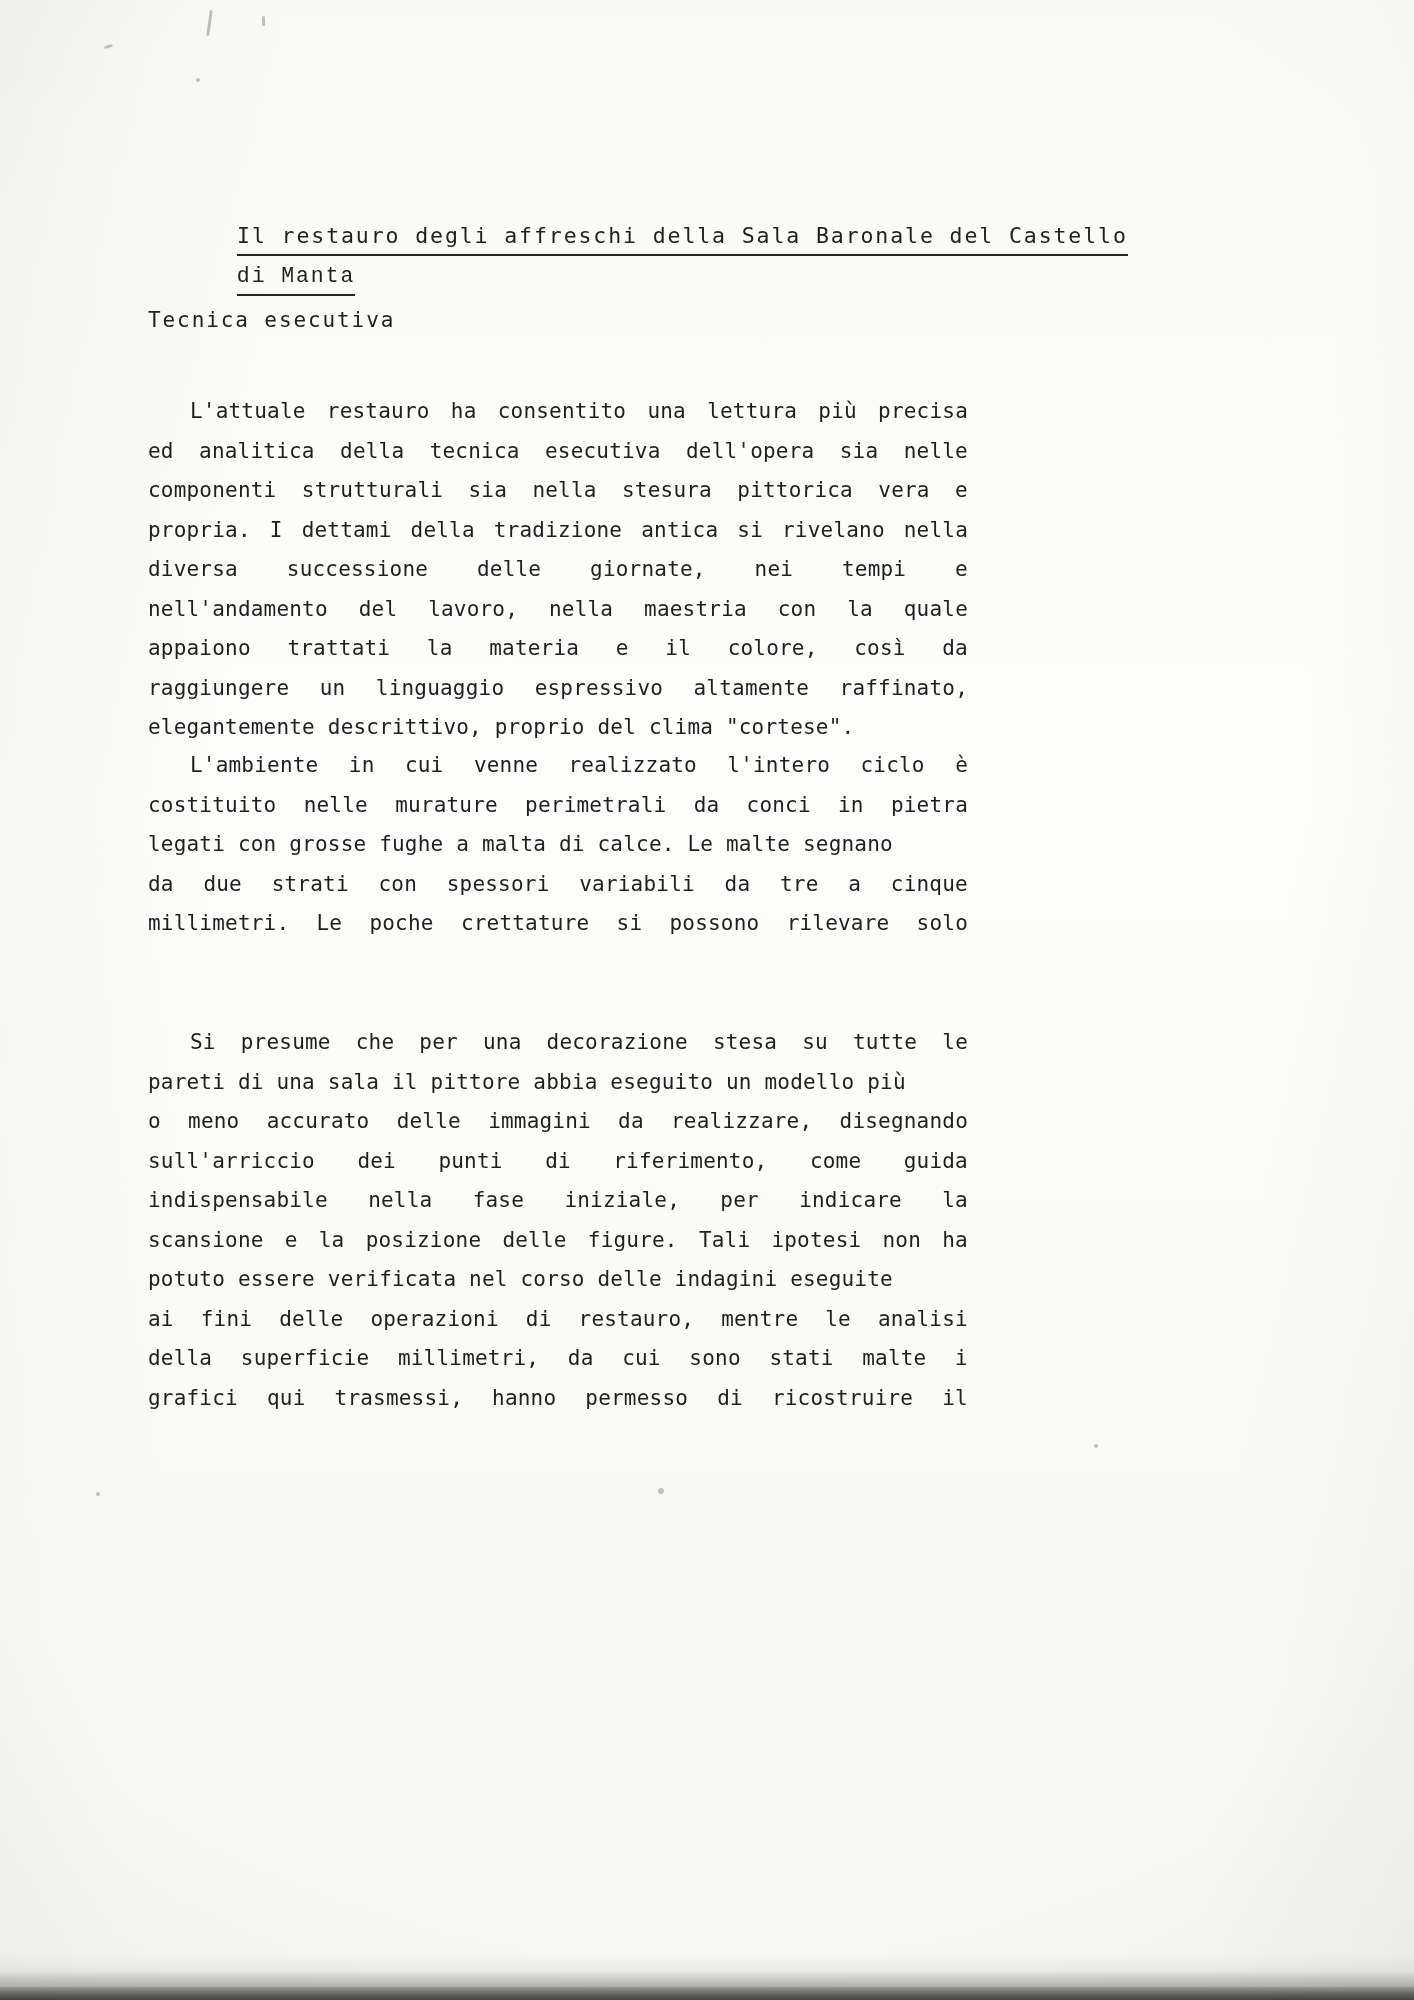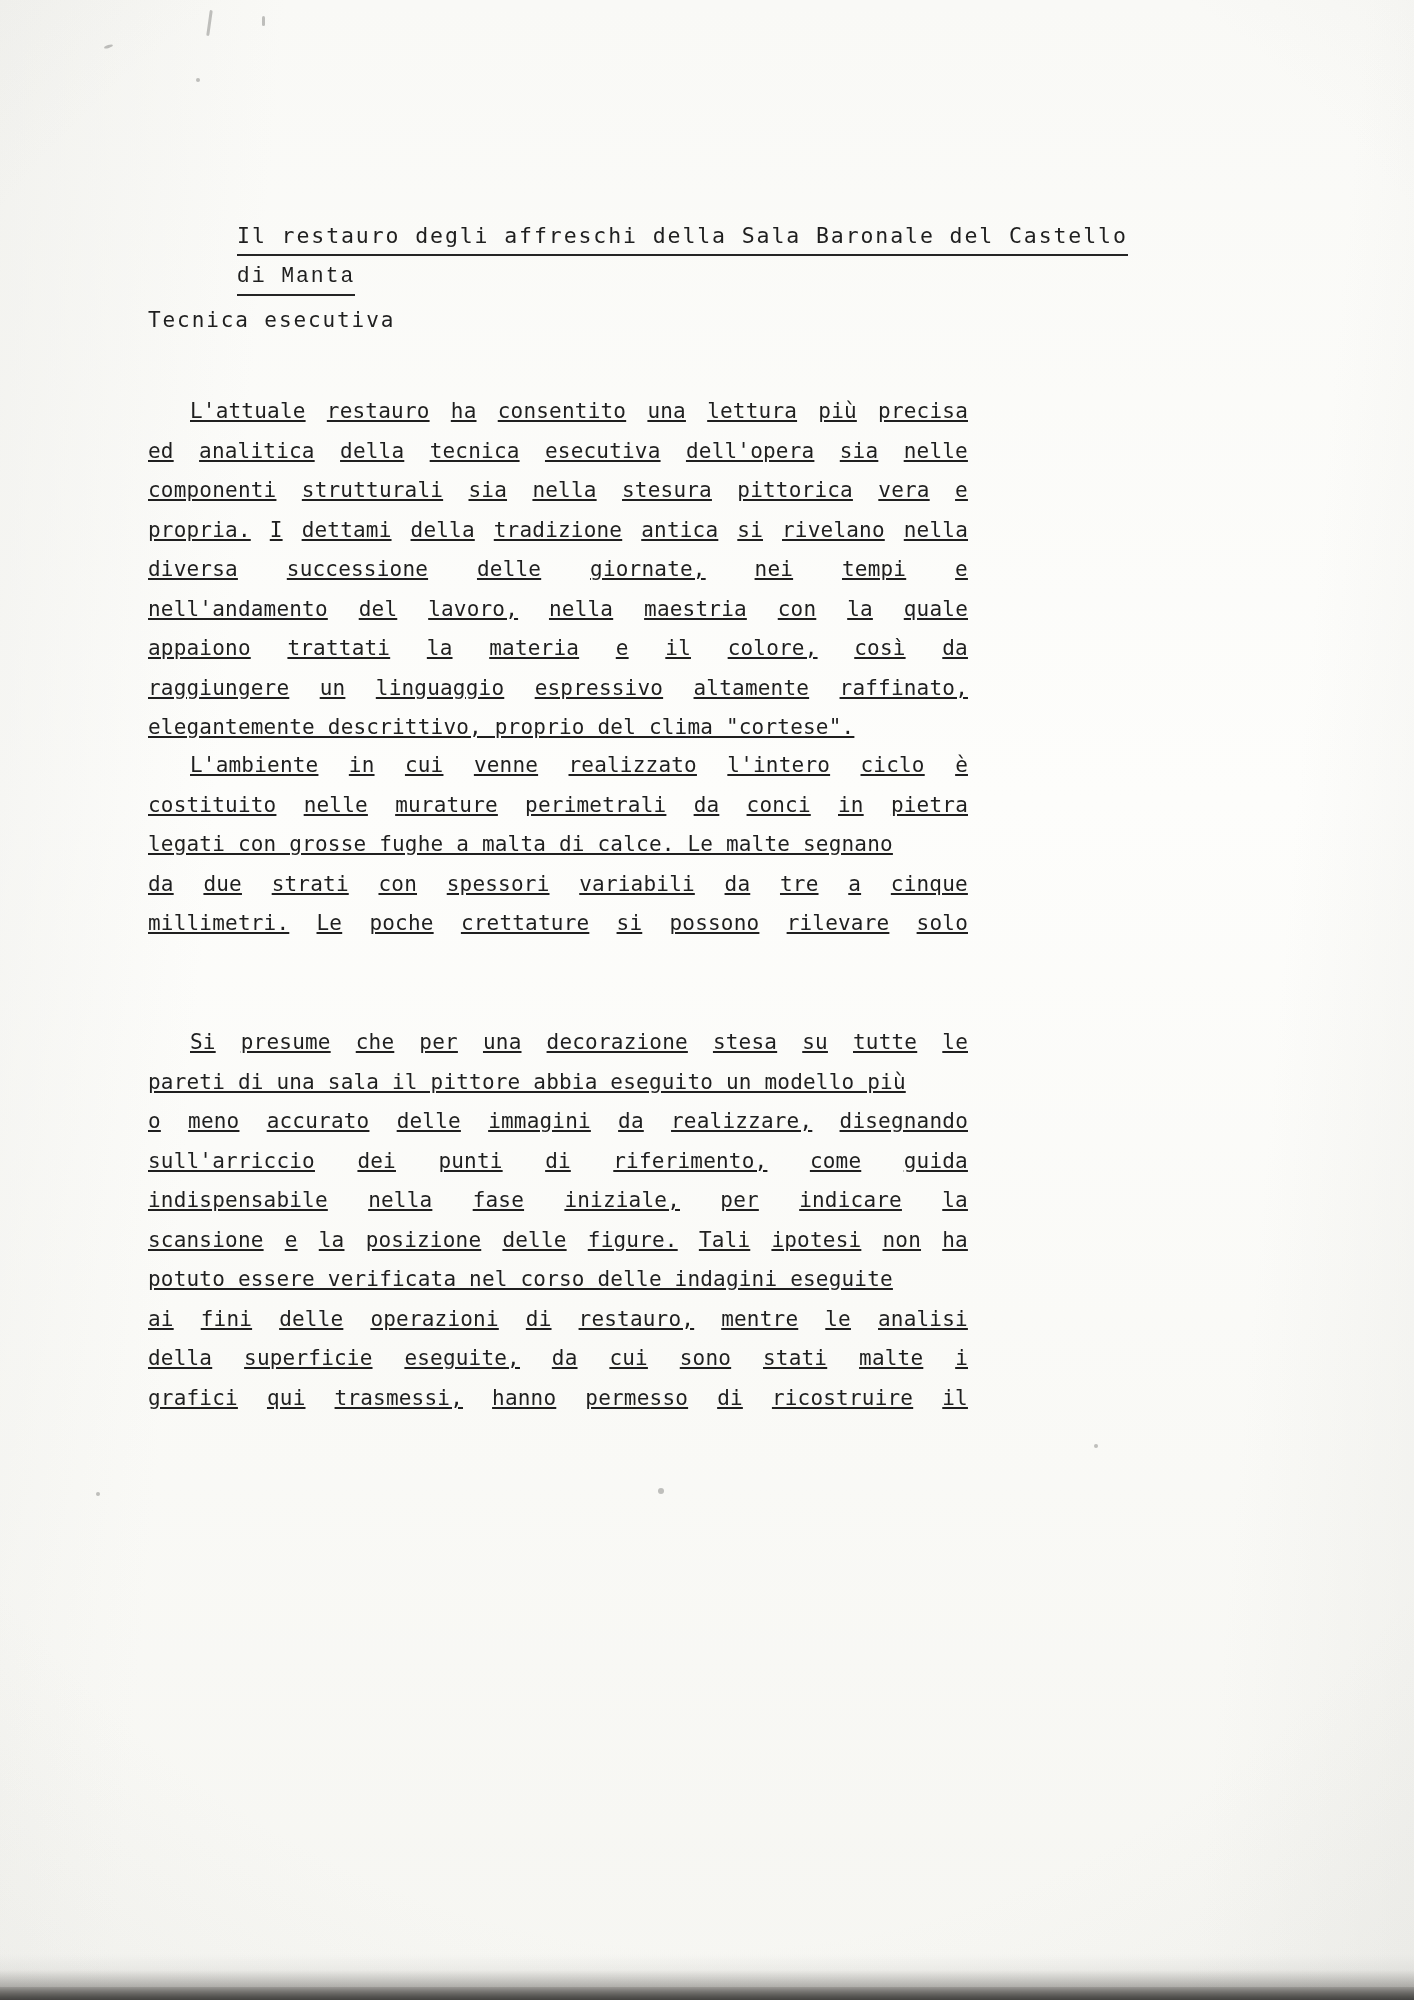--- a/index.html
+++ b/index.html
@@ -84,21 +84,20 @@
     font-size: 21px;
     letter-spacing: 1.9px;
     white-space: pre;
     text-align: center;
   }
 
   .body-block {
     position: absolute;
     left: 0;
     width: 820px;
-    text-decoration: underline;
   }
   .body-line {
     font-size: 21px;
     letter-spacing: 0.2px;
     height: 39.5px;
     line-height: 39.5px;
     white-space: pre;
     display: flex;
     justify-content: space-between;
   }
@@ -162,21 +161,21 @@
         </div>
         <div class="body-block" style="top: 1023px;">
           <div class="body-line indent"><span>Si</span><span>presume</span><span>che</span><span>per</span><span>una</span><span>decorazione</span><span>stesa</span><span>su</span><span>tutte</span><span>le</span></div>
           <div class="body-line flush">pareti di una sala il pittore abbia eseguito un modello più</div>
           <div class="body-line"><span>o</span><span>meno</span><span>accurato</span><span>delle</span><span>immagini</span><span>da</span><span>realizzare,</span><span>disegnando</span></div>
           <div class="body-line"><span>sull'arriccio</span><span>dei</span><span>punti</span><span>di</span><span>riferimento,</span><span>come</span><span>guida</span></div>
           <div class="body-line"><span>indispensabile</span><span>nella</span><span>fase</span><span>iniziale,</span><span>per</span><span>indicare</span><span>la</span></div>
           <div class="body-line"><span>scansione</span><span>e</span><span>la</span><span>posizione</span><span>delle</span><span>figure.</span><span>Tali</span><span>ipotesi</span><span>non</span><span>ha</span></div>
           <div class="body-line flush">potuto essere verificata nel corso delle indagini eseguite</div>
           <div class="body-line"><span>ai</span><span>fini</span><span>delle</span><span>operazioni</span><span>di</span><span>restauro,</span><span>mentre</span><span>le</span><span>analisi</span></div>
-          <div class="body-line"><span>della</span><span>superficie</span><span>eseguite,</span><span>da</span><span>cui</span><span>sono</span><span>stati</span><span>malte</span><span>i</span></div>
+          <div class="body-line"><span>della</span><span>superficie</span><span>millimetri,</span><span>da</span><span>cui</span><span>sono</span><span>stati</span><span>malte</span><span>i</span></div>
           <div class="body-line"><span>grafici</span><span>qui</span><span>trasmessi,</span><span>hanno</span><span>permesso</span><span>di</span><span>ricostruire</span><span>il</span></div>
         </div>
       </div>
 
   </div>
 
   <div class="scan-edge-bottom"></div>
 </div>
 
 </body></html>

